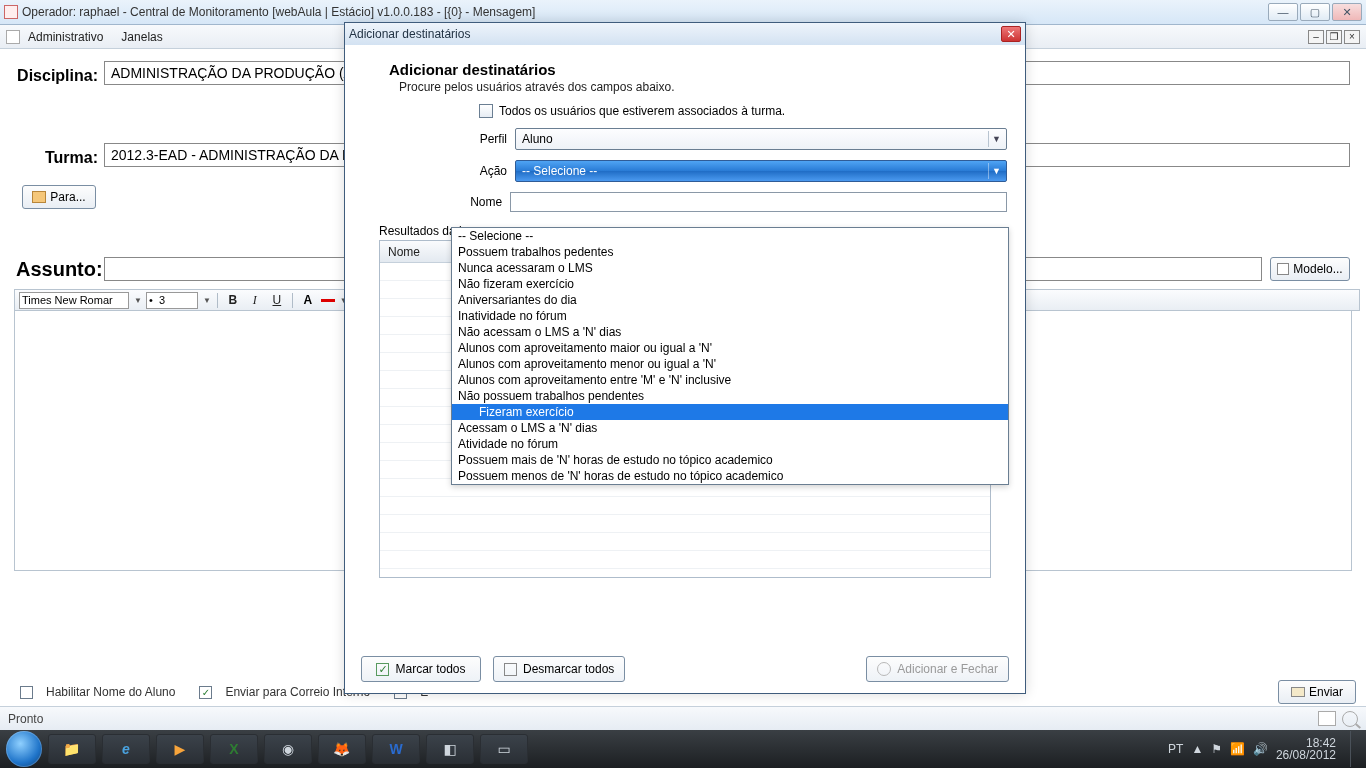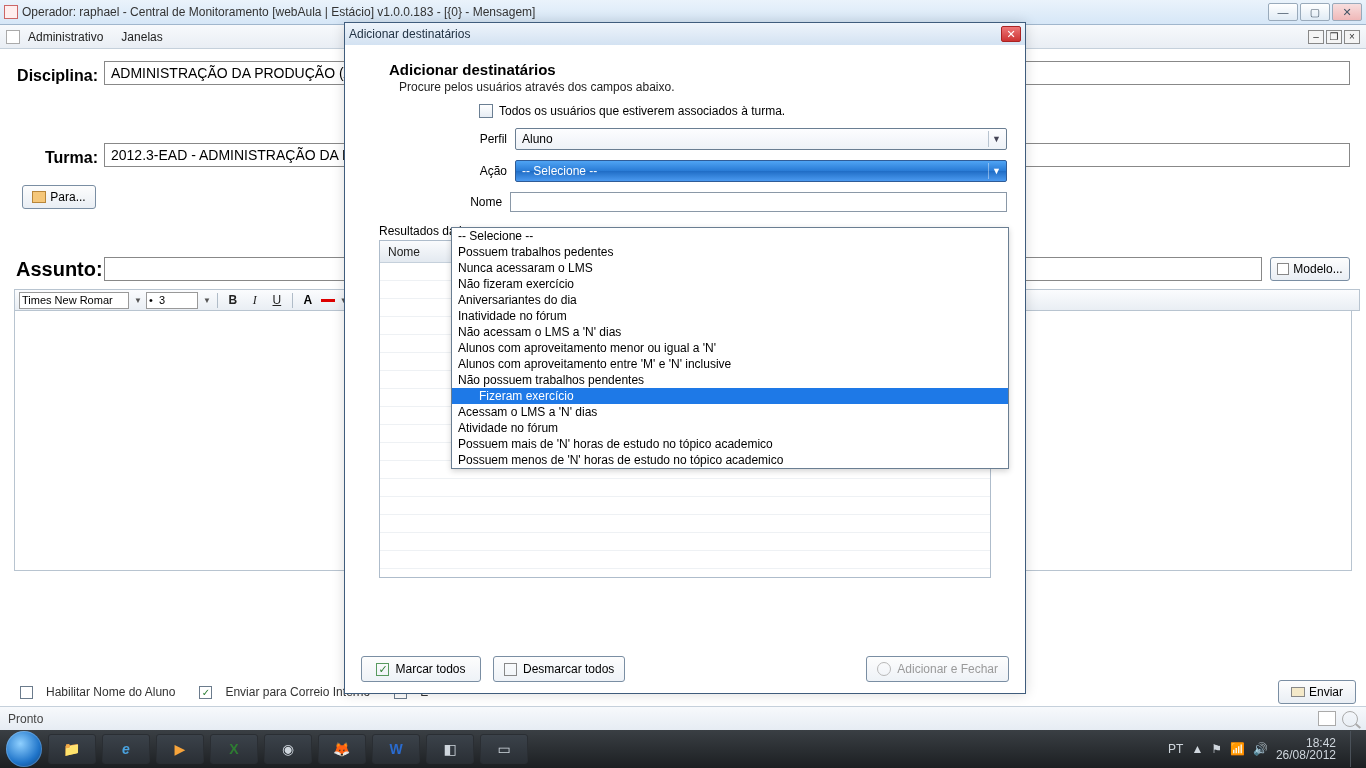--- a/index.html
+++ b/index.html
@@ -251,20 +251,21 @@
     </div>
 
     <div class="dd-list" id="dd-list">
         <div class="opt">-- Selecione --</div>
         <div class="opt">Possuem trabalhos pedentes</div>
         <div class="opt">Nunca acessaram o LMS</div>
         <div class="opt">Não fizeram exercício</div>
         <div class="opt">Aniversariantes do dia</div>
         <div class="opt">Inatividade no fórum</div>
         <div class="opt">Não acessam o LMS a 'N' dias</div>
+        <div class="opt">Alunos com aproveitamento maior ou igual a 'N'</div>
         <div class="opt">Alunos com aproveitamento menor ou igual a 'N'</div>
         <div class="opt">Alunos com aproveitamento entre 'M' e 'N' inclusive</div>
         <div class="opt">Não possuem trabalhos pendentes</div>
         <div class="opt hover">Fizeram exercício</div>
         <div class="opt">Acessam o LMS a 'N' dias</div>
         <div class="opt">Atividade no fórum</div>
         <div class="opt">Possuem mais de 'N' horas de estudo no tópico academico</div>
         <div class="opt">Possuem menos de 'N' horas de estudo no tópico academico</div>
       </div>
   </div>

